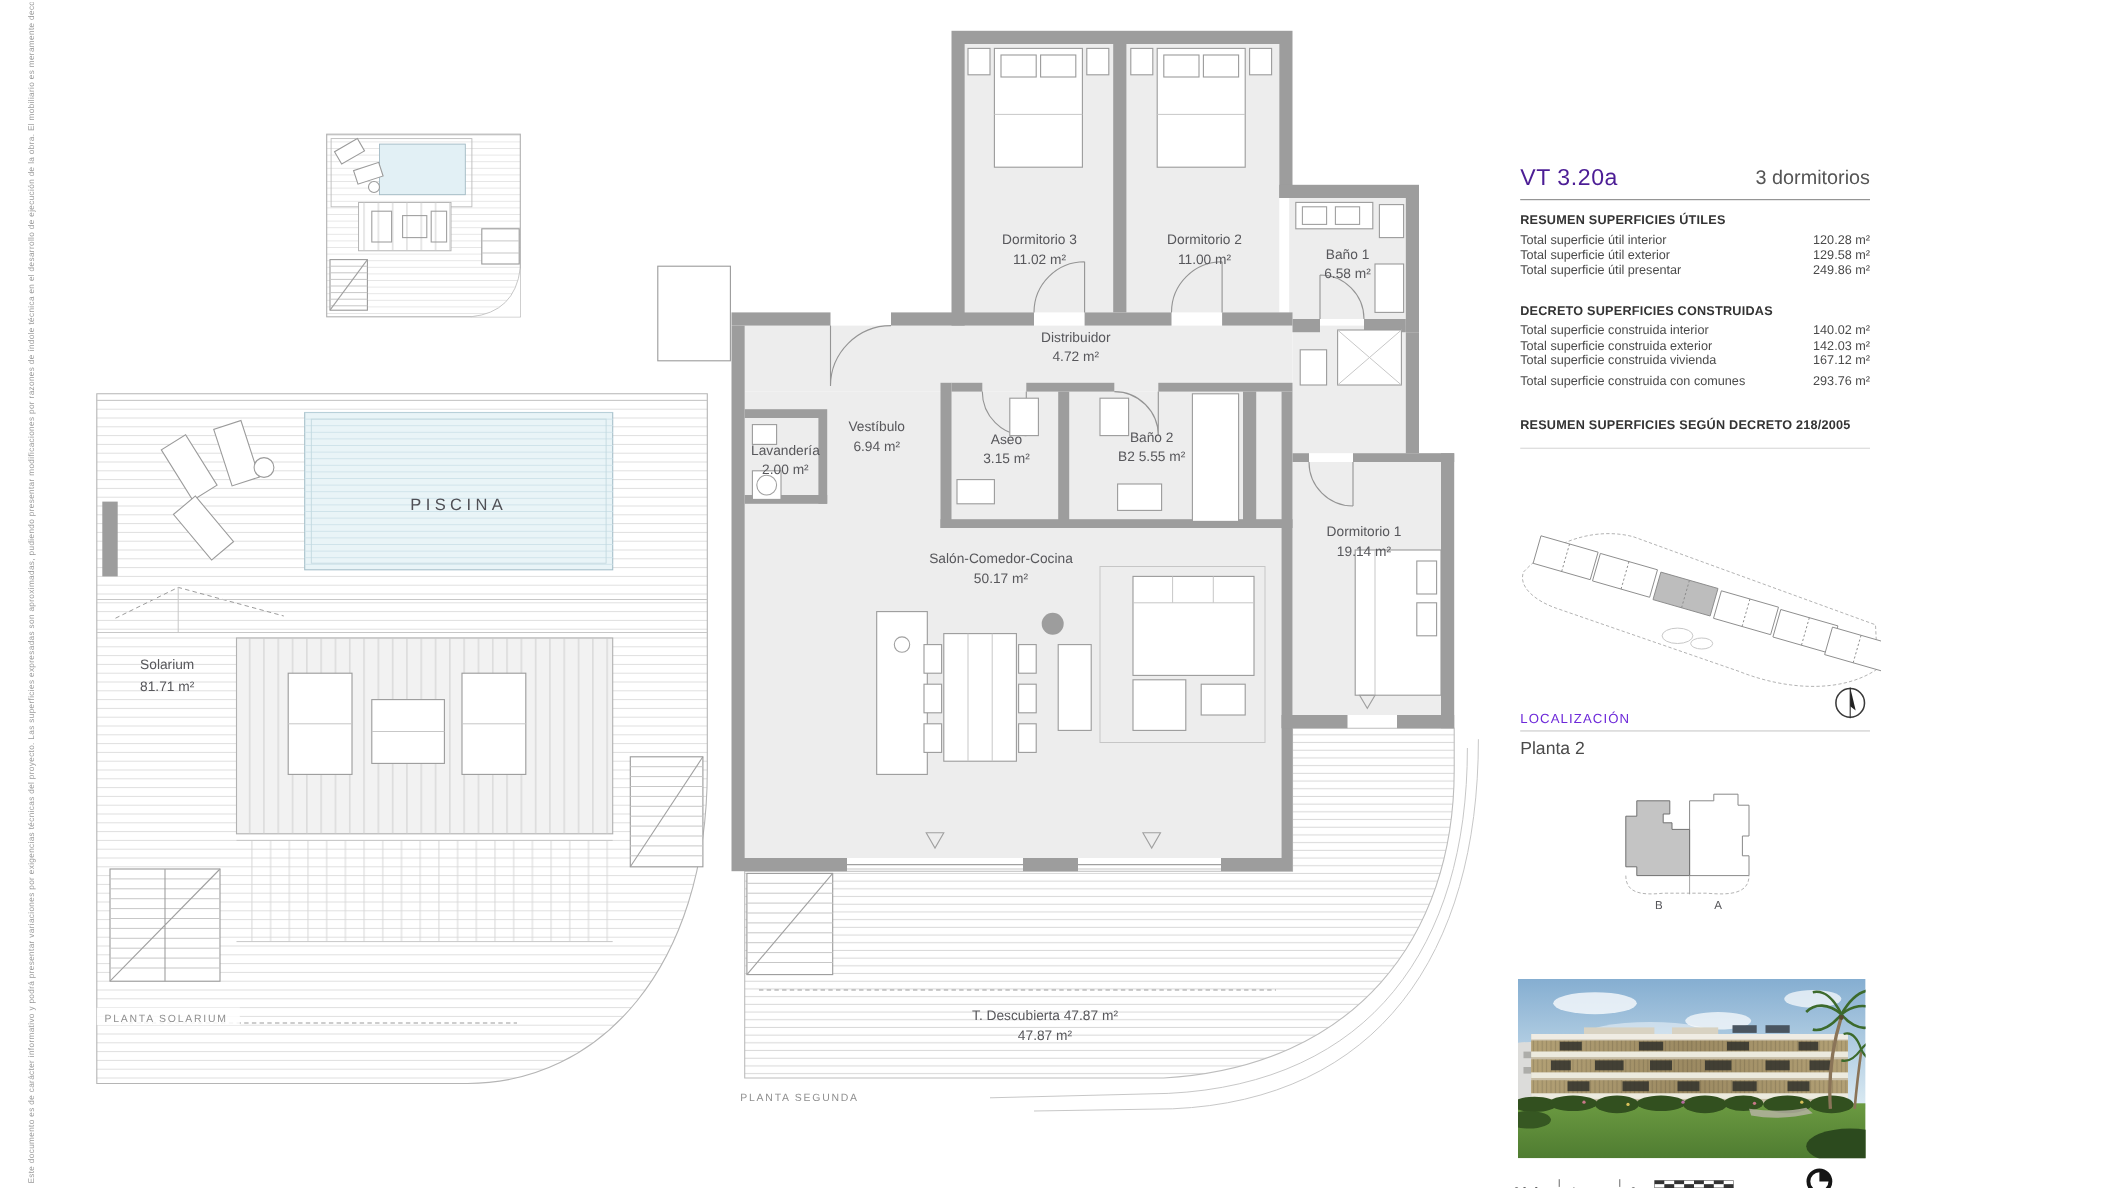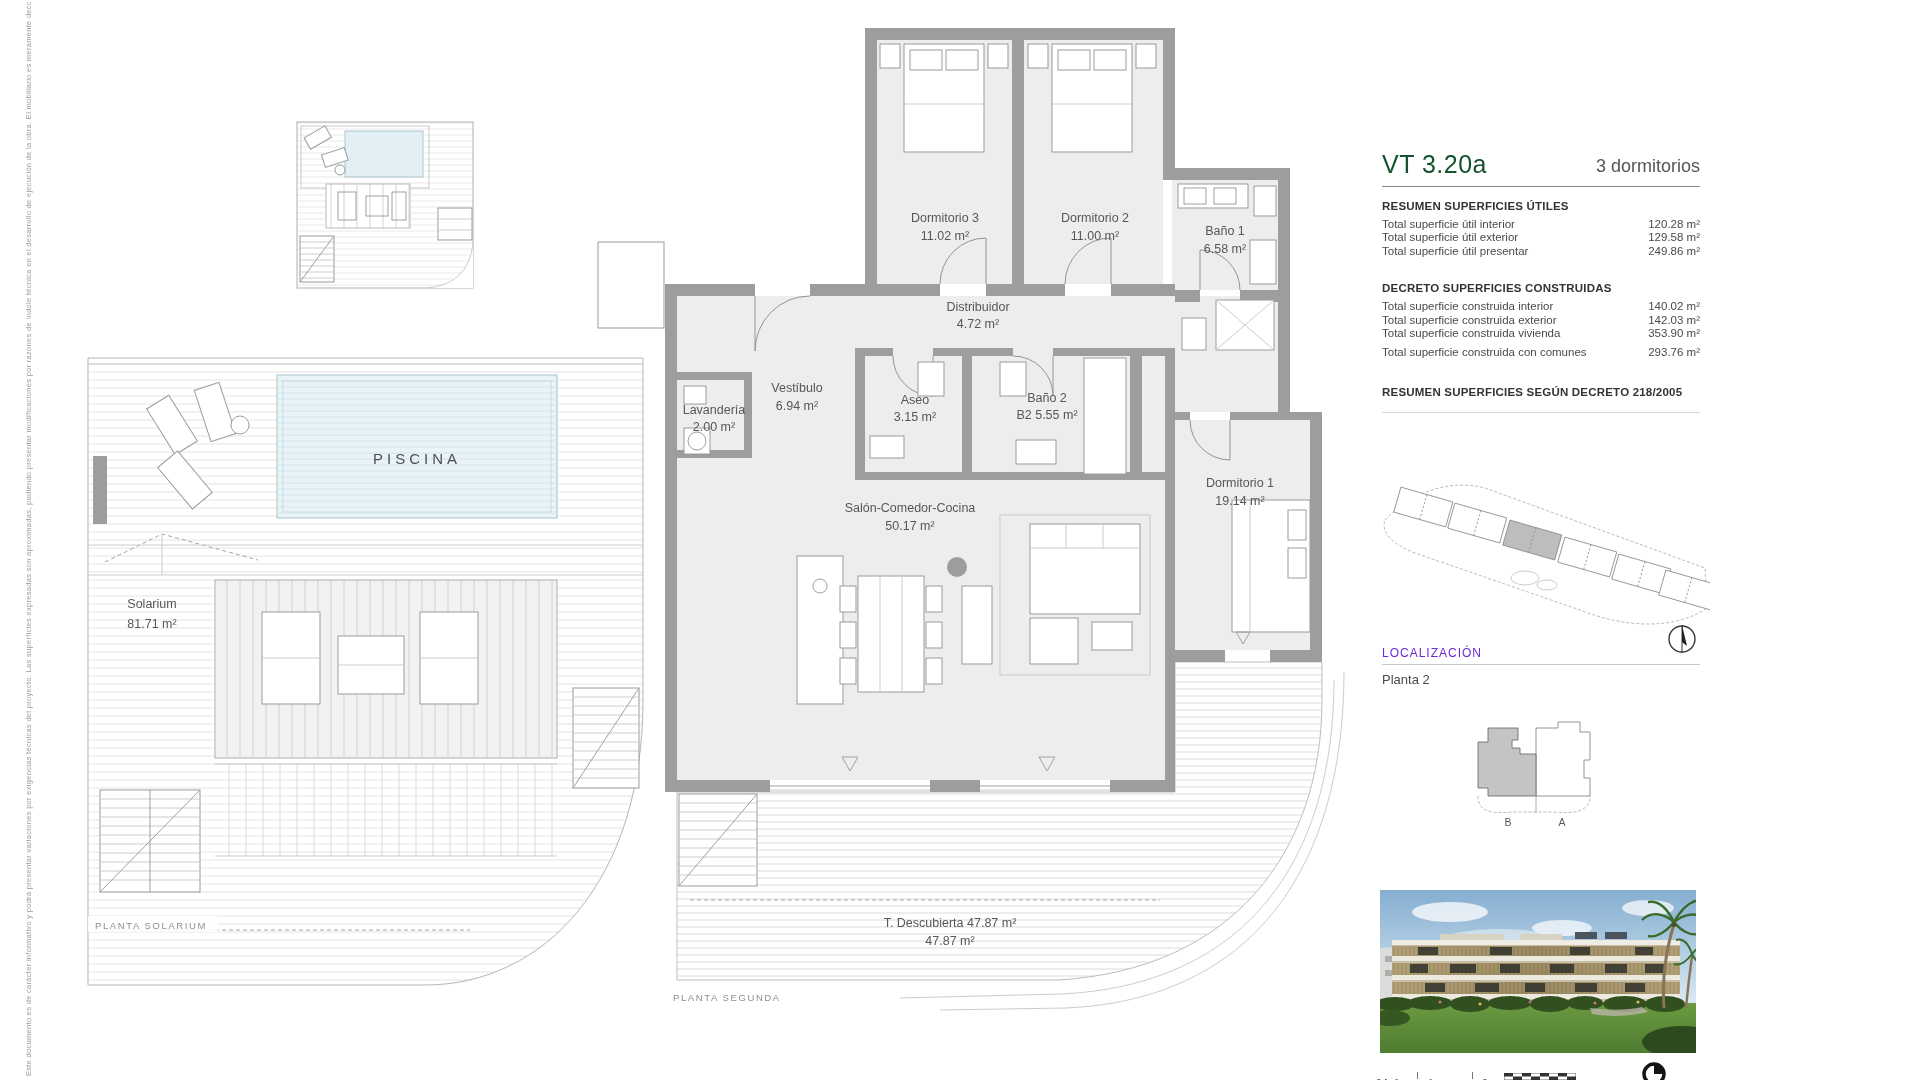--- a/index.html
+++ b/index.html
@@ -21,30 +21,30 @@
   .fu{fill:#fff;stroke:#9b9b9b;stroke-width:1;}
   .tl{fill:none;stroke:#a0a0a0;stroke-width:1;}
   .tl2{fill:none;stroke:#c6c6c6;stroke-width:.9;}
   .arc{fill:none;stroke:#949494;stroke-width:1;}
   .dsh{fill:none;stroke:#9a9a9a;stroke-width:.9;stroke-dasharray:4 3;}
   .dshl{fill:none;stroke:#a8a8a8;stroke-width:.8;stroke-dasharray:3 2;}
   
   .panel{position:absolute;left:1382px;top:150px;width:318px;color:#4a4a4a;}
   .title-row{display:flex;justify-content:space-between;align-items:flex-end;
     border-bottom:1px solid #8a8a8a;padding-bottom:7px;}
-  .unit-code{font-size:25px;color:#14532d;letter-spacing:.5px;}
+  .unit-code{font-size:21px;color:#4c1d95;letter-spacing:.5px;}
   .unit-type{font-size:18px;color:#555;padding-bottom:2px;}
   .shead{font-size:11.5px;font-weight:bold;color:#333;letter-spacing:.2px;}
   .srow{display:flex;justify-content:space-between;font-size:11.5px;line-height:13.4px;color:#4a4a4a;}
   .mt13{margin-top:13px;}.mt24{margin-top:24px;}.mt26{margin-top:26px;}.mt9{margin-top:6px;}
   .rule{margin-top:14px;border-top:1px solid #d8d8d8;height:0;}
   .siteplan{position:absolute;left:1375px;top:458px;}
   .loc{position:absolute;left:1382px;top:646px;width:318px;}
   .loc-h{font-size:12px;color:#6d28d9;letter-spacing:1px;border-bottom:1px solid #c9c9c9;padding-bottom:4px;}
-  .loc-v{font-size:13px;color:#4a4a4a;margin-top:7px;}
+  .loc-v{font-size:16px;color:#4a4a4a;margin-top:7px;}
   .keyplan{position:absolute;left:1462px;top:712px;}
   .photo{position:absolute;left:1380px;top:890px;}
   .scalebar{position:absolute;left:1372px;top:1064px;width:330px;height:20px;font-size:10px;color:#555;}
   .scalebar span{position:absolute;top:14px;}
   .sb0{left:4px;}.sb1{left:56px;}.sb2{left:110px;}
   .sbtick{position:absolute;top:8px;width:1px;height:7px;background:#777;}
   .sbt1{left:45px;}.sbt2{left:100px;}
   .sbchk{position:absolute;left:132px;top:9px;}
   .logo{position:absolute;left:268px;top:-4px;}
 </style>
@@ -345,21 +345,21 @@
       <div class="srow">
           <span>Total superficie construida interior</span>
           <span>140.02 m²</span>
         </div>
       <div class="srow">
           <span>Total superficie construida exterior</span>
           <span>142.03 m²</span>
         </div>
       <div class="srow">
           <span>Total superficie construida vivienda</span>
-          <span>353.90 m²</span>
+          <span>167.12 m²</span>
         </div>
       <div class="srow mt9">
           <span>Total superficie construida con comunes</span>
           <span>293.76 m²</span>
         </div>
     </div>
 
     <div class="shead mt26">RESUMEN SUPERFICIES SEGÚN DECRETO 218/2005</div>
     <div class="rule"></div>
   </div>

